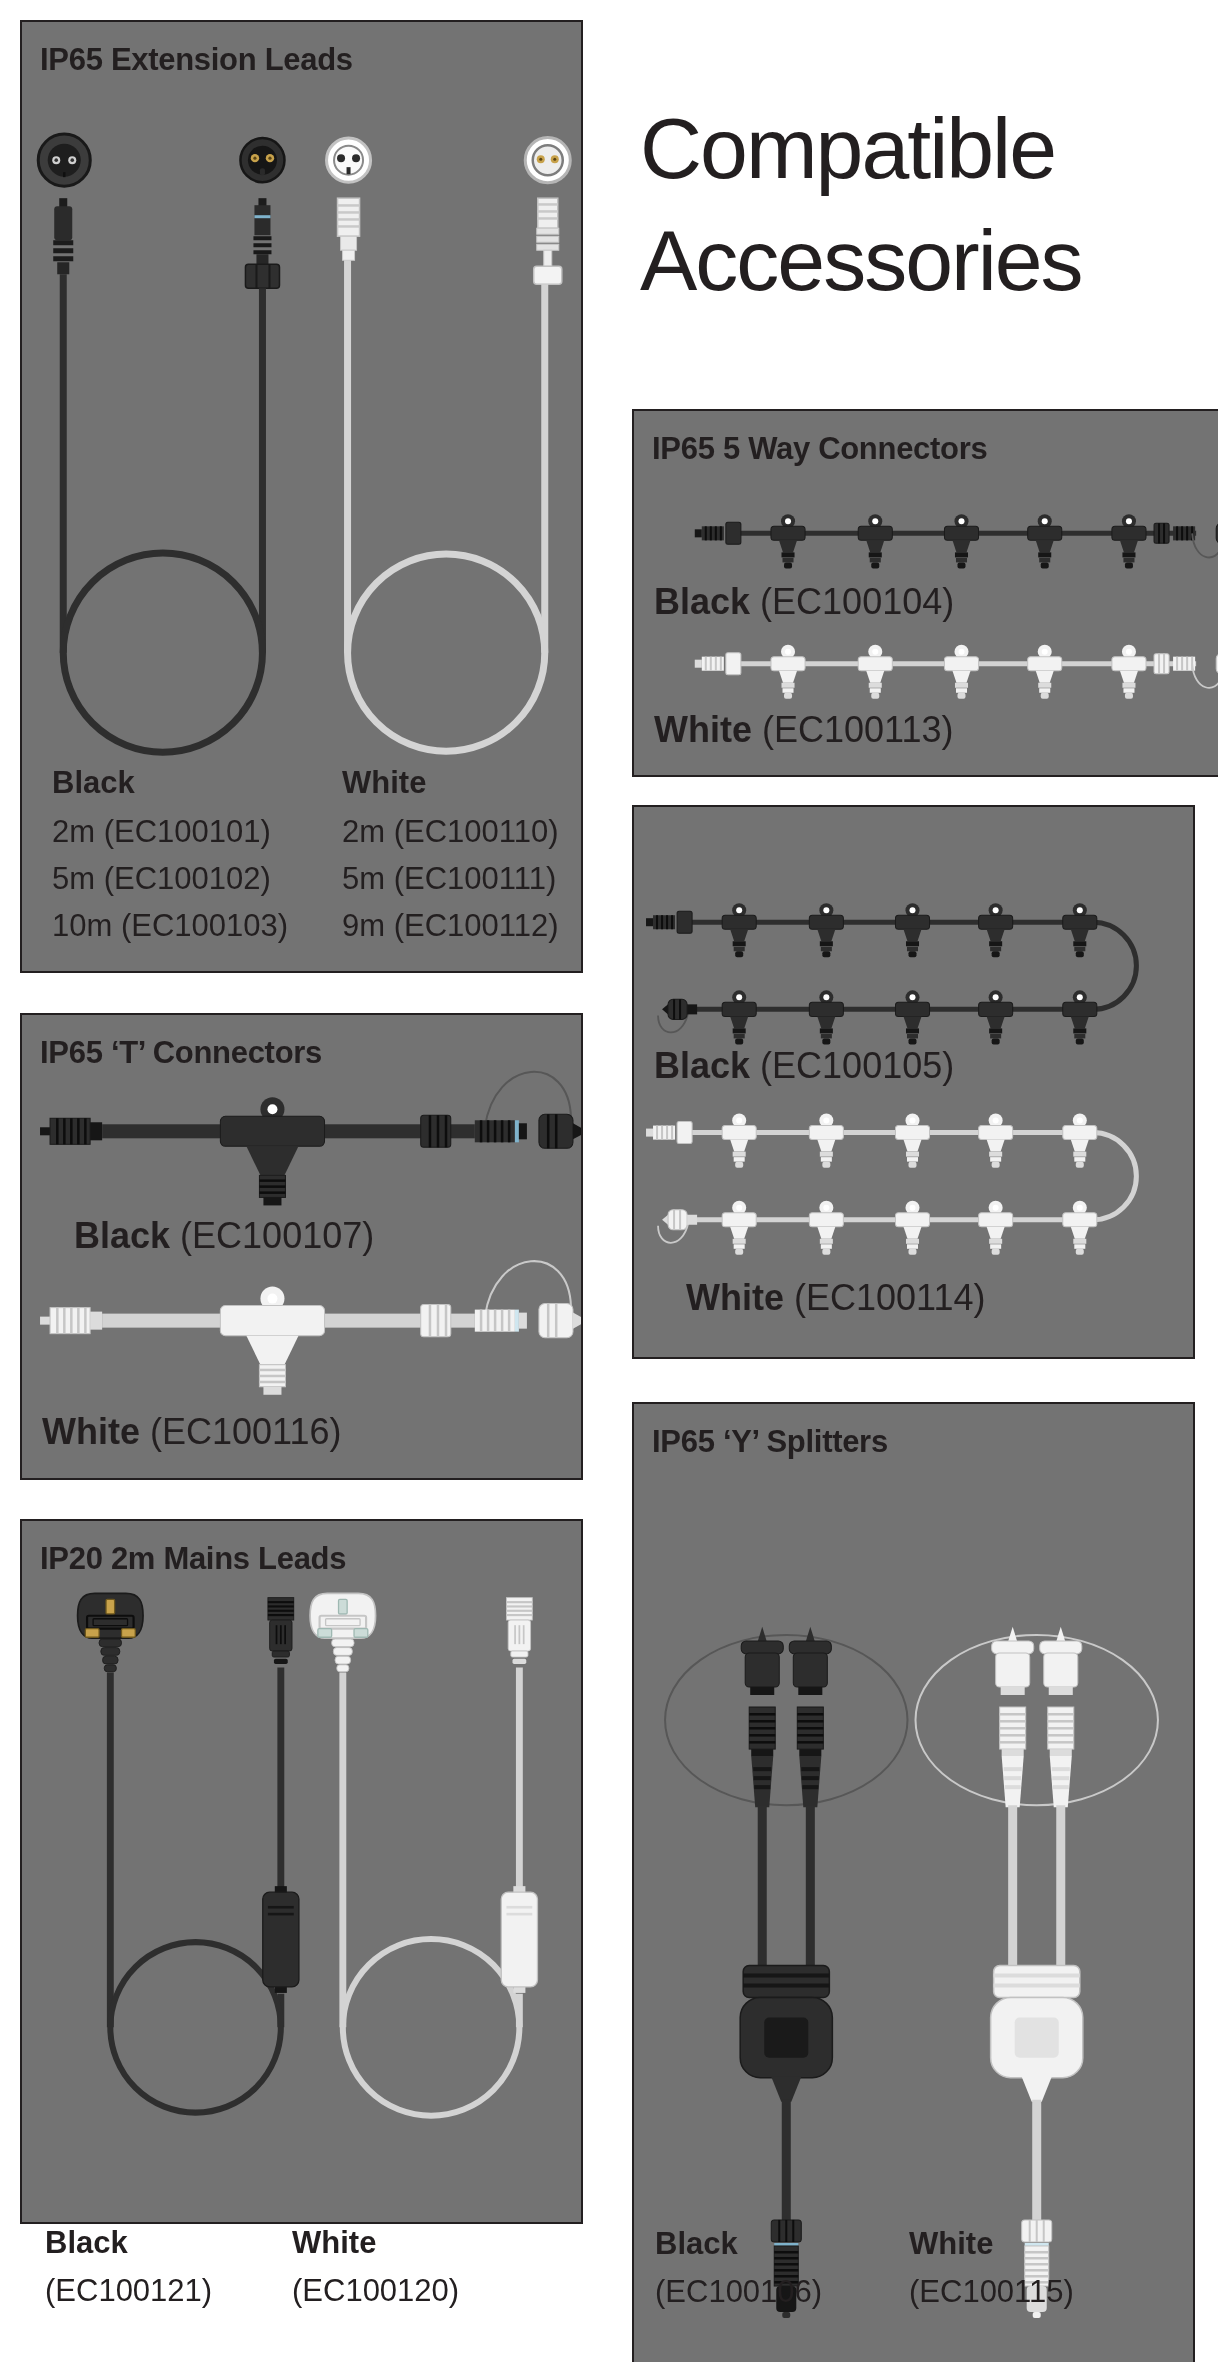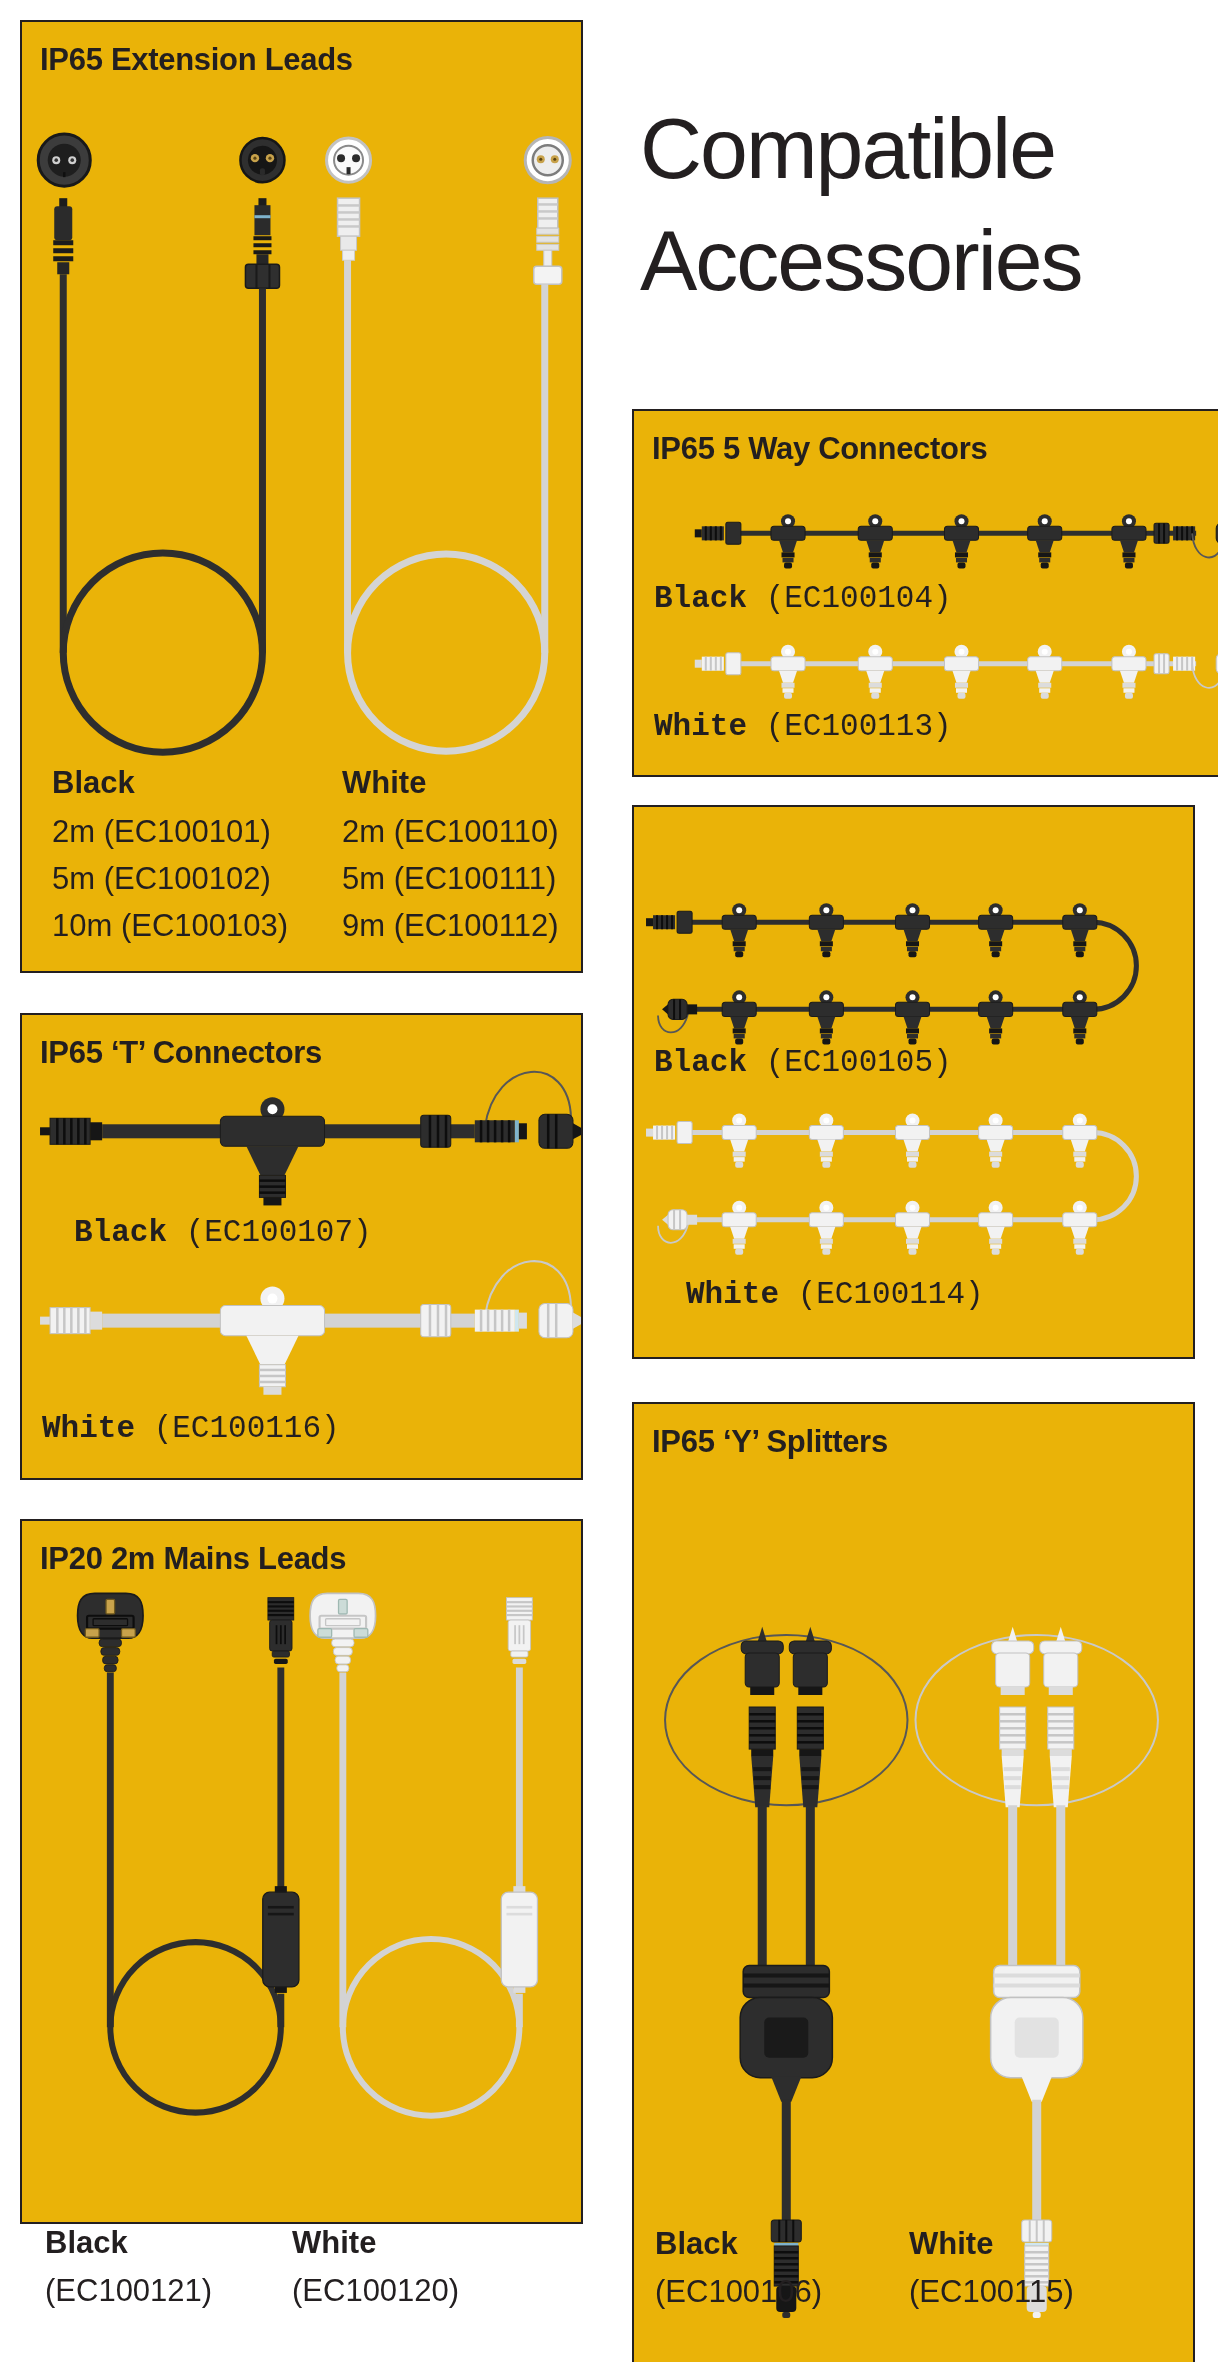--- a/index.html
+++ b/index.html
@@ -1,22 +1,22 @@
 <!DOCTYPE html>
 <html><head>
 <meta charset="utf-8">
 <style>
   html,body{margin:0;padding:0;background:#ffffff;}
   body{width:1218px;height:2362px;position:relative;overflow:hidden;
        font-family:"Liberation Sans",sans-serif;color:#231f20;}
-  .box{position:absolute;background:#eab308;border:2.5px solid #231f20;box-sizing:border-box;}
+  .box{position:absolute;background:#737373;border:2.5px solid #231f20;box-sizing:border-box;}
   .box-title{position:absolute;left:18px;top:20px;font-size:31px;font-weight:700;letter-spacing:-0.3px;white-space:nowrap;}
   .page-heading{position:absolute;left:640px;top:92px;width:560px;font-size:86px;font-weight:400;
                 line-height:112px;letter-spacing:-2px;}
-  .variant-label{position:absolute;font-size:31px;white-space:nowrap;font-family:Liberation Mono, monospace;}
+  .variant-label{position:absolute;font-size:36px;white-space:nowrap;}
   .variant-label .b{font-weight:700;}
   .variant-col{position:absolute;font-size:31px;line-height:48px;white-space:nowrap;}
   .variant-col .b{font-weight:700;}
   .spec-col{position:absolute;font-size:31px;line-height:47px;white-space:nowrap;}
   .spec-col .head{font-weight:700;line-height:50px;}
   .illus{position:absolute;left:0;top:0;width:100%;height:100%;}
   .scheme-black{--body:#2d2d2d;--dark:#161616;--stripe:#0d0d0d;--line:#2e2e2e;--wire:#575757;
                 --edge:#1b1b1b;--pin:#c8a24b;--pindark:#6d571d;--accent:#7fb3cc;--win:#1a1a1a;}
   .scheme-white{--body:#f2f2f2;--dark:#dcdcdc;--stripe:#c6c6c6;--line:#d3d3d3;--wire:#c9c9c9;
                 --edge:#c2c2c2;--pin:#ccdcd8;--pindark:#9fb8b2;--accent:#cfe6ef;--win:#e2e2e2;}

